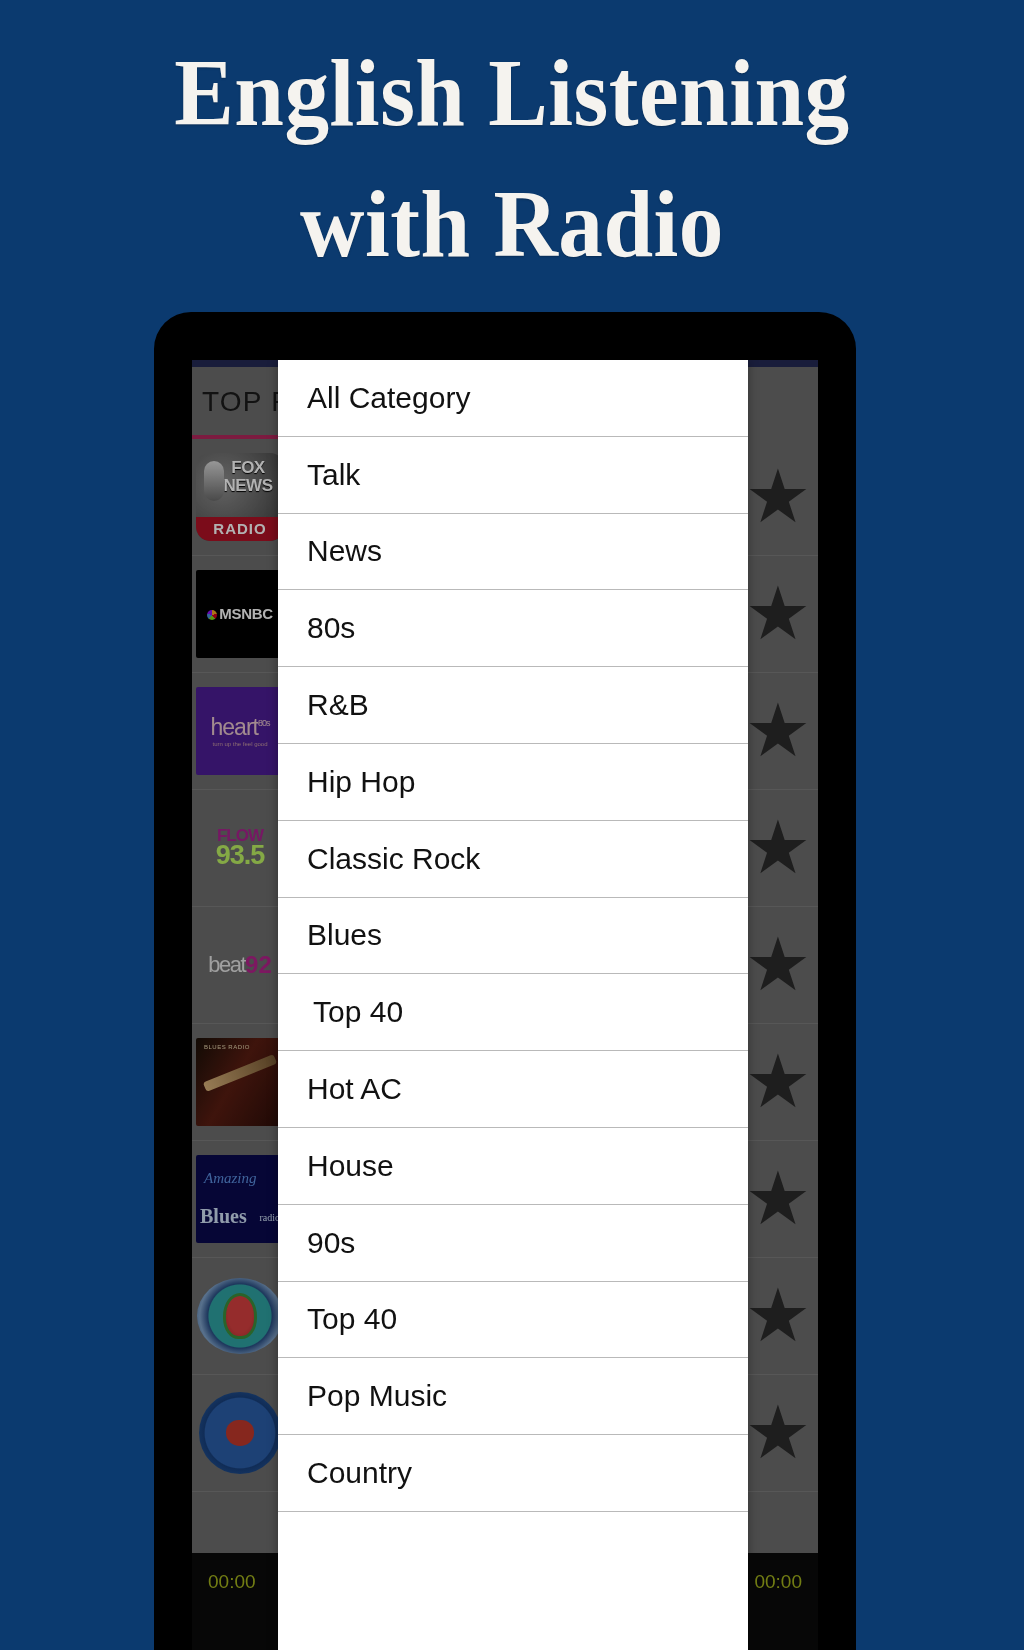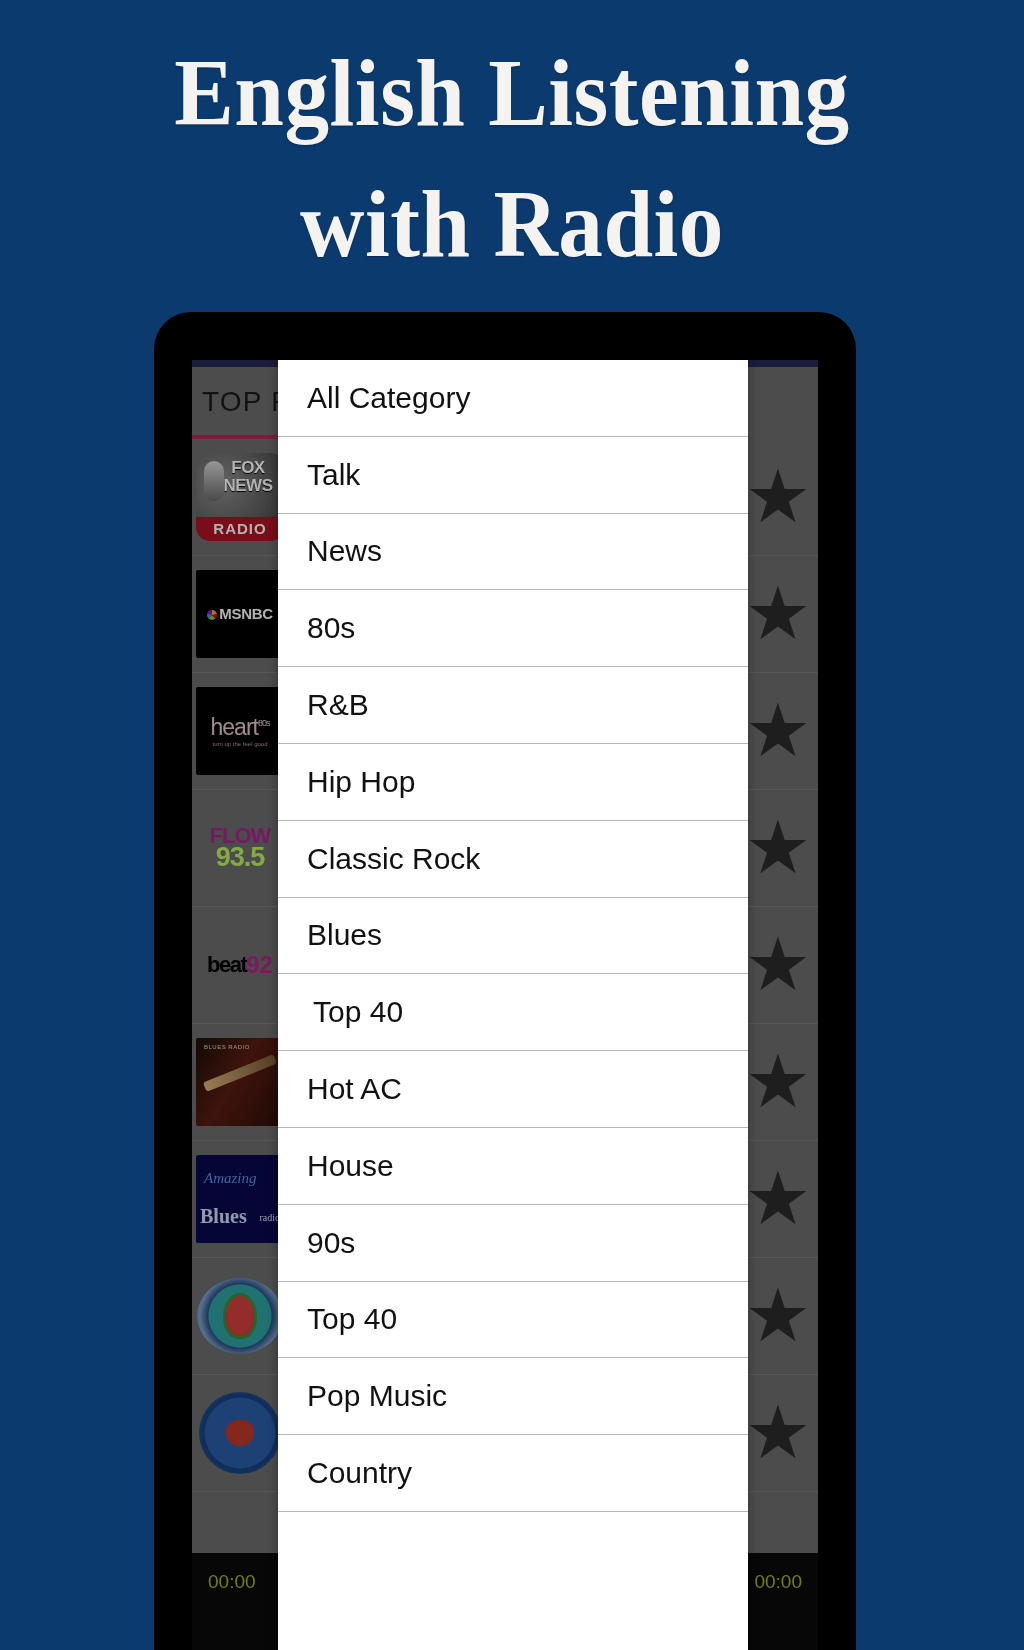--- a/index.html
+++ b/index.html
@@ -200,32 +200,32 @@
   .logo-msnbc .peacock {
     display: inline-block;
     width: 10px; height: 10px;
     margin-right: 2px;
     background: conic-gradient(#f5a623 0 20%, #d0021b 0 40%, #7ed321 0 60%, #4a90d9 0 80%, #9013fe 0 100%);
     border-radius: 50%;
     vertical-align: middle;
   }
 
   .logo-heart {
-    background: #000000;
+    background: #4c1d95;
     flex-direction: column;
   }
   .logo-heart .h-main { font-size: 23px; color: #e9c7cd; font-weight: 300; letter-spacing: -1px; }
   .logo-heart .h-sub { font-size: 6px; color: #c79aa3; margin-top: 2px; }
 
   .logo-flow { background: #6d6d6d; flex-direction: column; }
-  .logo-flow .f1 { font-size: 22px; font-weight: 900; color: #a9238f; letter-spacing: -1px; }
+  .logo-flow .f1 { font-size: 17px; font-weight: 900; color: #a9238f; letter-spacing: -1px; }
   .logo-flow .f2 { font-size: 27px; font-weight: 900; color: #bef264; letter-spacing: -1px; margin-top: -4px; }
 
   .logo-beat { background: #6d6d6d; }
-  .logo-beat .b1 { font-size: 22px; font-weight: 700; color: #000000; letter-spacing: -1.5px; }
+  .logo-beat .b1 { font-size: 22px; font-weight: 400; color: #e5e5e5; letter-spacing: -1.5px; }
   .logo-beat .b2 { font-size: 24px; font-weight: 900; color: #b3238c; }
 
   .logo-guitar {
     background: linear-gradient(120deg,#1a1008 0%,#5a1d12 45%,#2a0d08 100%);
   }
   .logo-guitar .gtr {
     position: absolute;
     left: 6px; top: 30px;
     width: 76px; height: 10px;
     background: linear-gradient(90deg,#d9b27a,#7a5a34);

